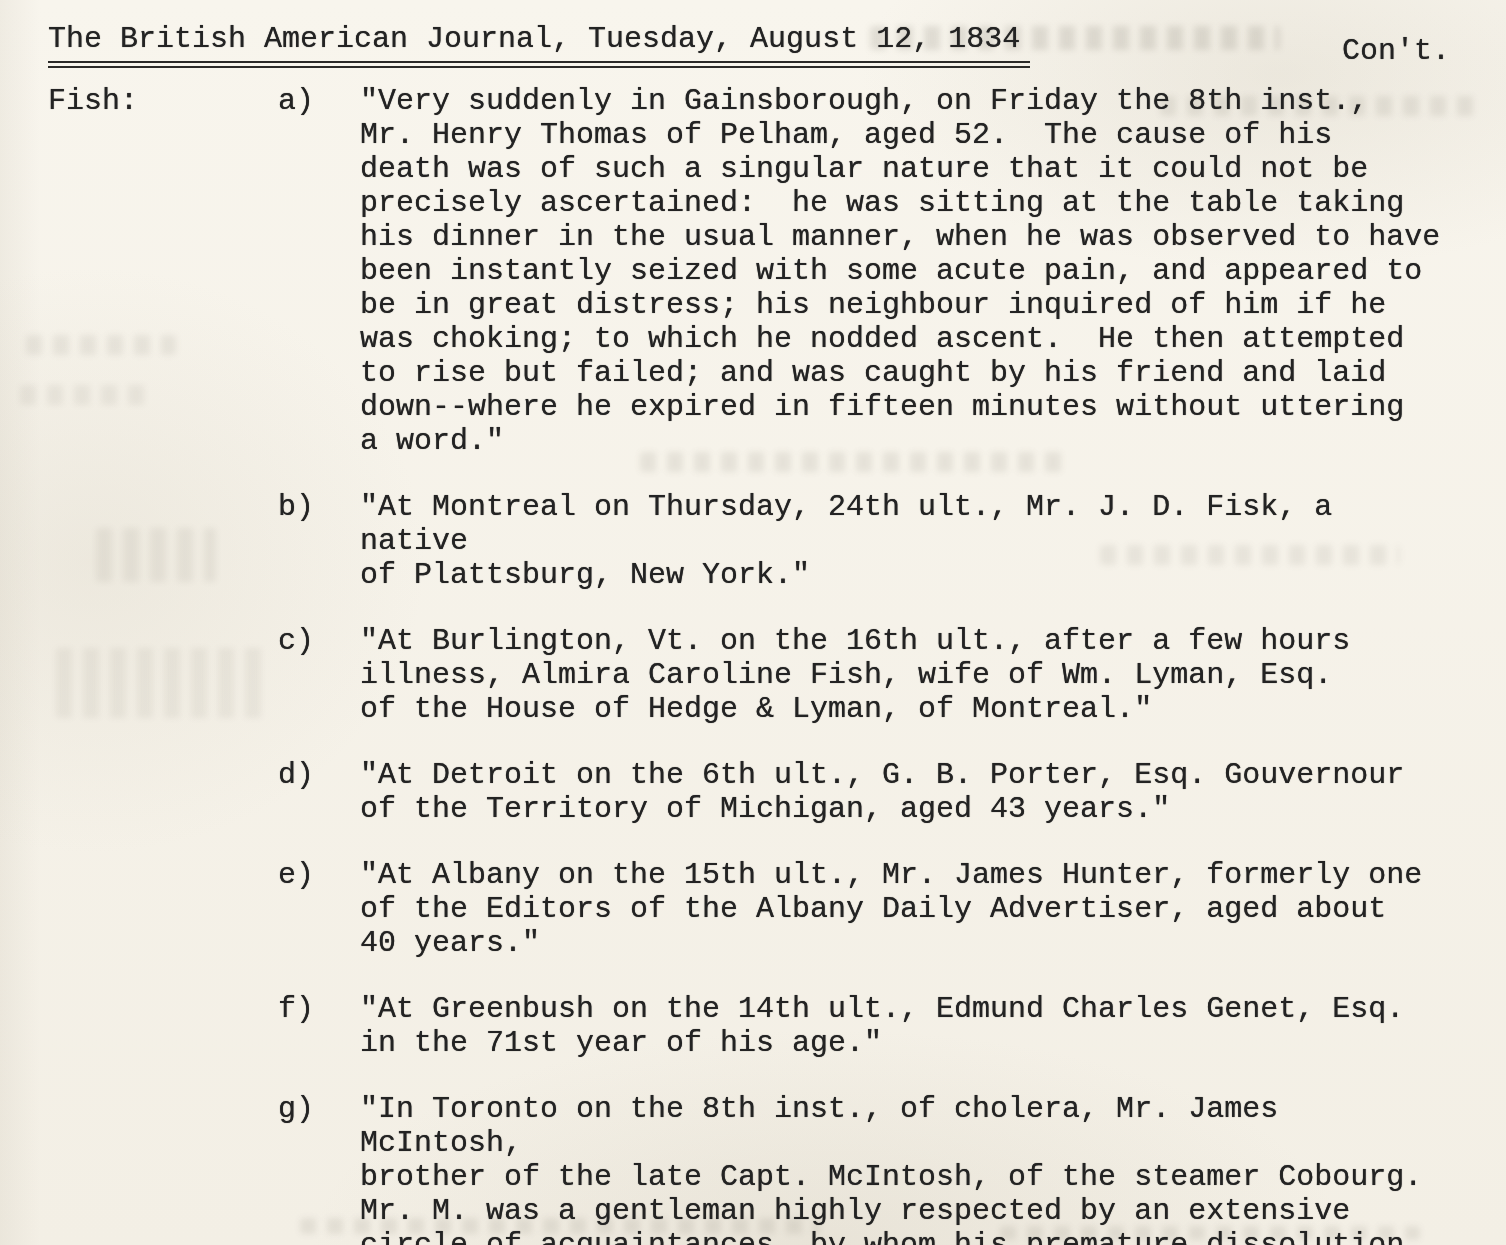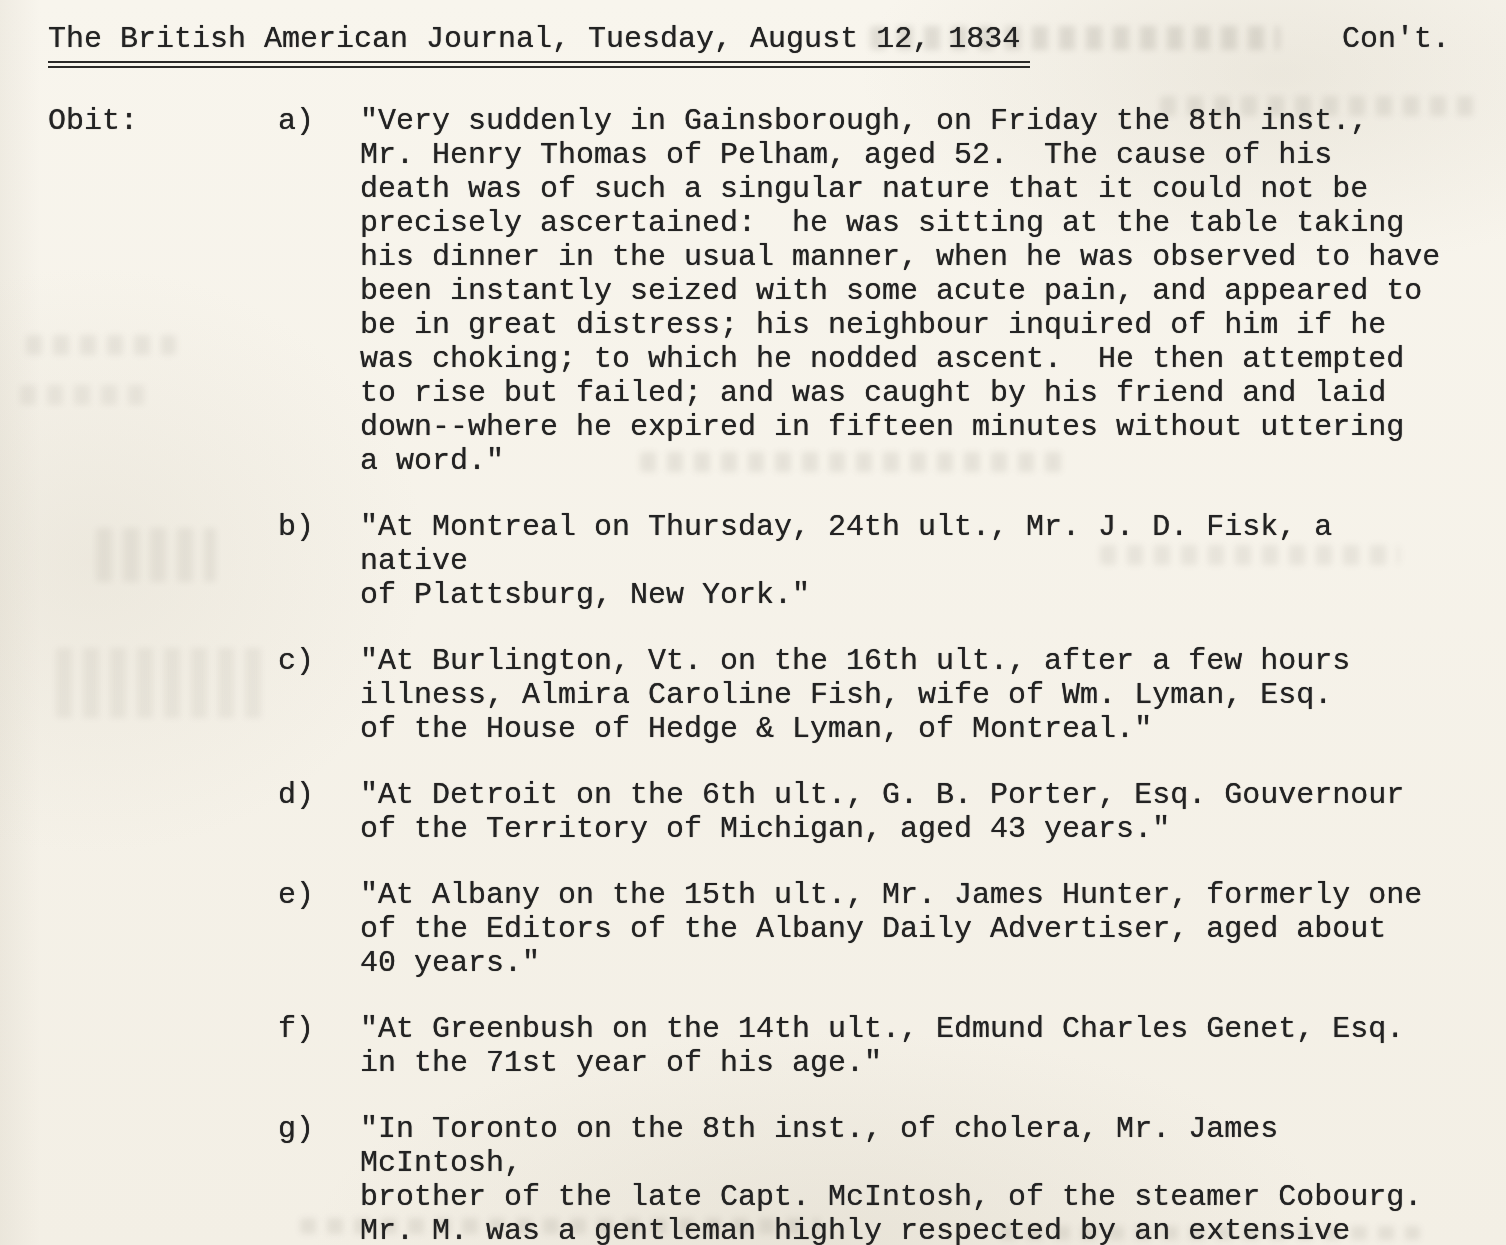--- a/index.html
+++ b/index.html
@@ -19,22 +19,22 @@
     background-image:
       radial-gradient(ellipse 600px 280px at 85% 6%, rgba(204,197,180,0.28), transparent 70%),
       radial-gradient(ellipse 480px 420px at 6% 45%, rgba(204,197,180,0.22), transparent 70%),
       radial-gradient(ellipse 720px 300px at 55% 100%, rgba(198,190,172,0.24), transparent 72%),
       linear-gradient(90deg, rgba(160,150,130,0.10), rgba(160,150,130,0) 40px),
       linear-gradient(#f8f5ed, #f3efe5);
   }
   .header {
     display: flex;
     justify-content: space-between;
-    align-items: flex-start;
-    margin-bottom: 36px;
+    align-items: flex-end;
+    margin-bottom: 16px;
     position: relative;
     z-index: 2;
   }
   .title {
     border-bottom: 7px double #2b2a28;
     padding-bottom: 5px;
     padding-right: 10px;
   }
   .body { position: relative; z-index: 2; }
   .obit-label { position: absolute; left: 0; top: 0; }
@@ -81,21 +81,21 @@
   <div class="ghost g8"></div>
   <div class="ghost g9"></div>
   <div class="ghost g10"></div>
 
   <div class="header">
     <span class="title">The British American Journal, Tuesday, August 12, 1834</span>
     <span class="cont">Con't.</span>
   </div>
 
   <div class="body">
-    <div class="obit-label">Obit:</div>
+    <div class="obit-label">Fish:</div>
 
     <div class="entries">
 
       <div class="entry">
         <span class="entry-label">a)</span>
         <div class="entry-text">"Very suddenly in Gainsborough, on Friday the 8th inst.,
 Mr. Henry Thomas of Pelham, aged 52.  The cause of his
 death was of such a singular nature that it could not be
 precisely ascertained:  he was sitting at the table taking
 his dinner in the usual manner, when he was observed to have

